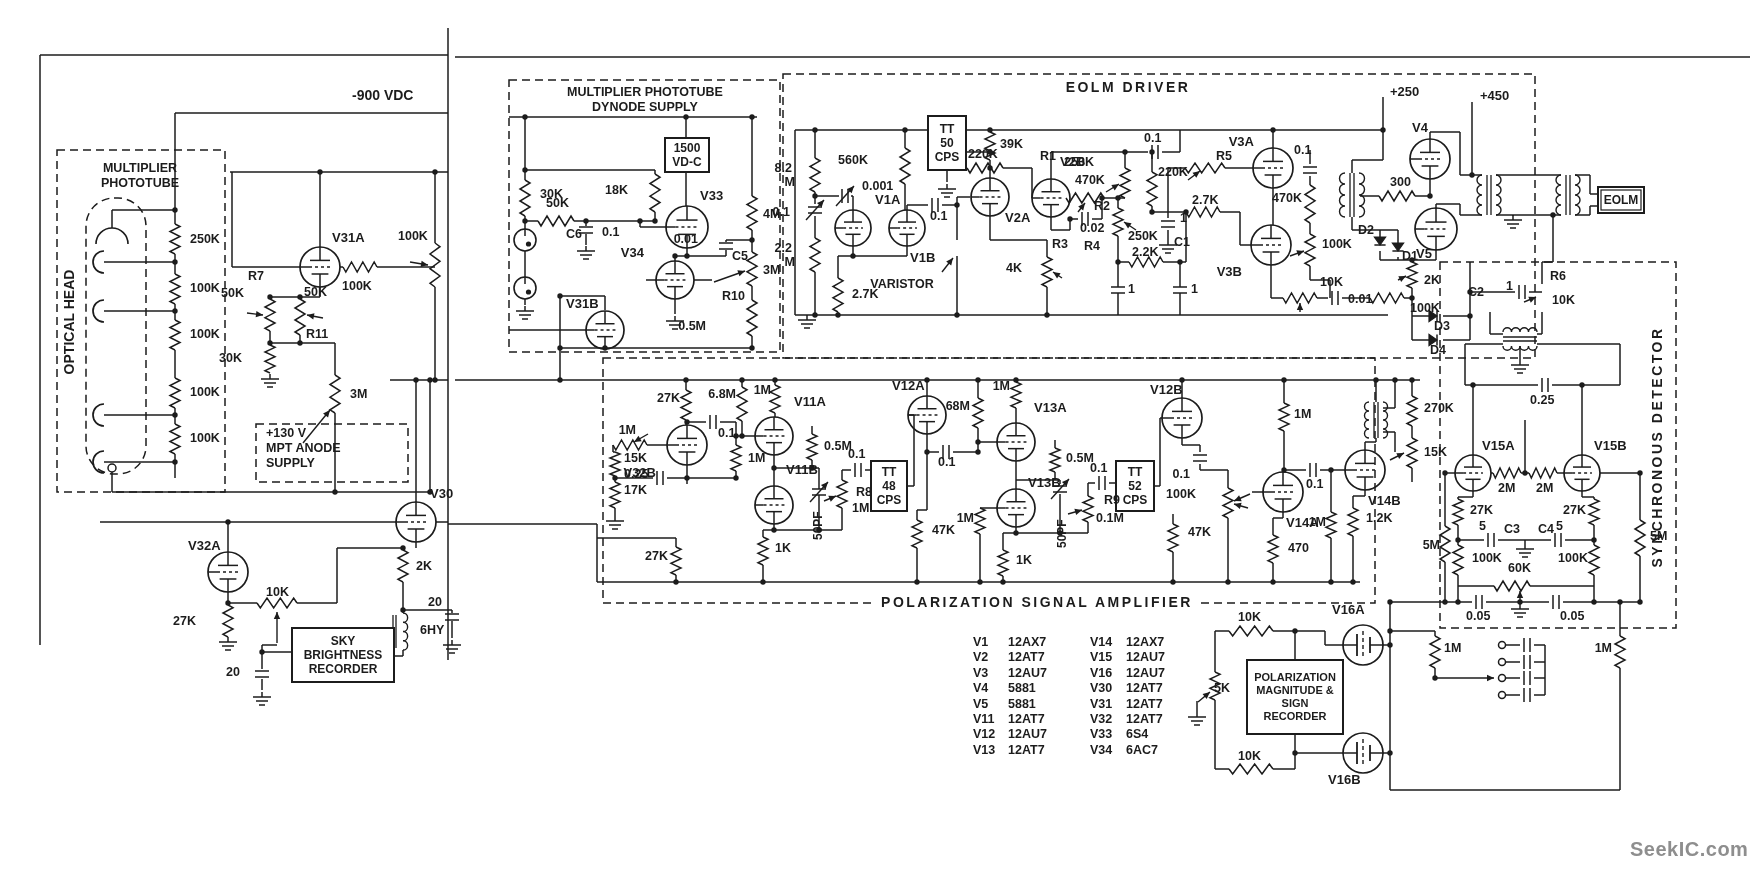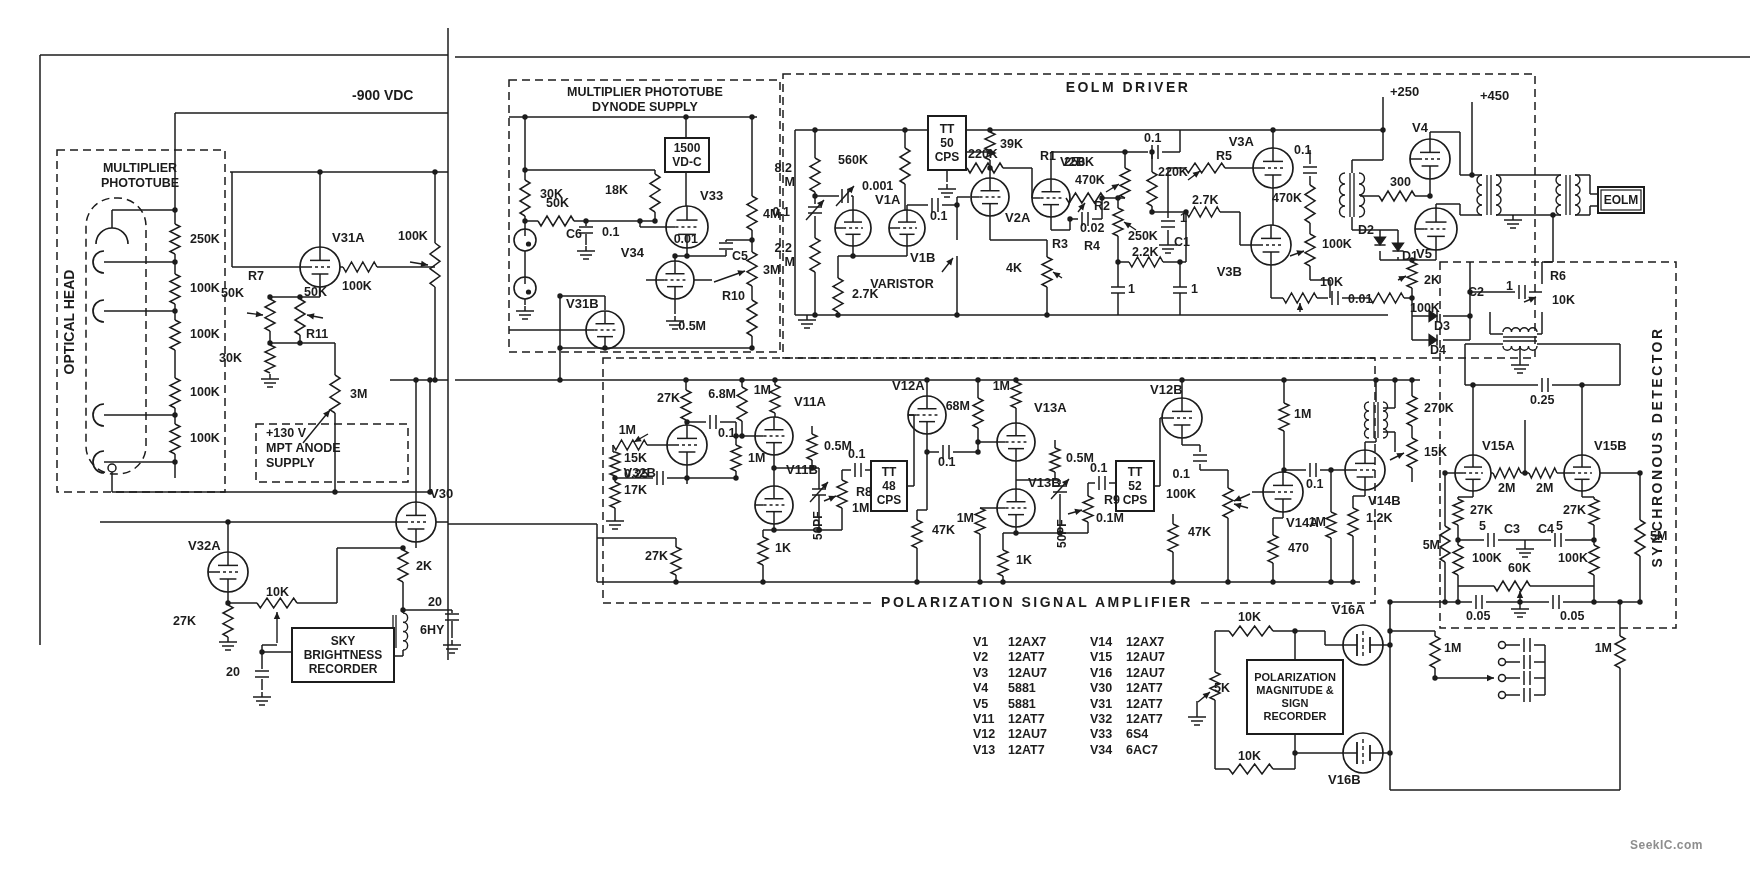--- a/index.html
+++ b/index.html
@@ -1,20 +1,20 @@
 <!DOCTYPE html>
 <html><head>
 <meta charset="utf-8">
 <style>
   html,body{margin:0;padding:0;background:#fff;}
   #stage{position:relative;width:1753px;height:870px;background:#fff;overflow:hidden;
          font-family:"Liberation Sans",sans-serif;}
   svg{display:block}
   #watermark{position:absolute;left:1630px;top:838px;color:#8e8e8e;font-weight:bold;
-             font-size:12px;letter-spacing:0.5px;font-family:"Liberation Sans",sans-serif;}
+             font-size:20px;letter-spacing:0.5px;font-family:"Liberation Sans",sans-serif;}
 </style>
 </head>
 <body>
 
 <div id="stage">
   <svg id="cv" xmlns="http://www.w3.org/2000/svg" width="1753" height="870" viewBox="0 0 1753 870">
       <rect x="57" y="150" width="168" height="342" rx="0" fill="none" stroke="#1c1c1c" stroke-width="1.5" stroke-dasharray="8 5"></rect>
       <rect x="86" y="198" width="60" height="276" rx="28" fill="none" stroke="#1c1c1c" stroke-width="1.5" stroke-dasharray="8 5"></rect>
       <rect x="256" y="424" width="152" height="58" rx="0" fill="none" stroke="#1c1c1c" stroke-width="1.5" stroke-dasharray="8 5"></rect>
       <rect x="509" y="80" width="271" height="272" rx="0" fill="none" stroke="#1c1c1c" stroke-width="1.5" stroke-dasharray="8 5"></rect>

